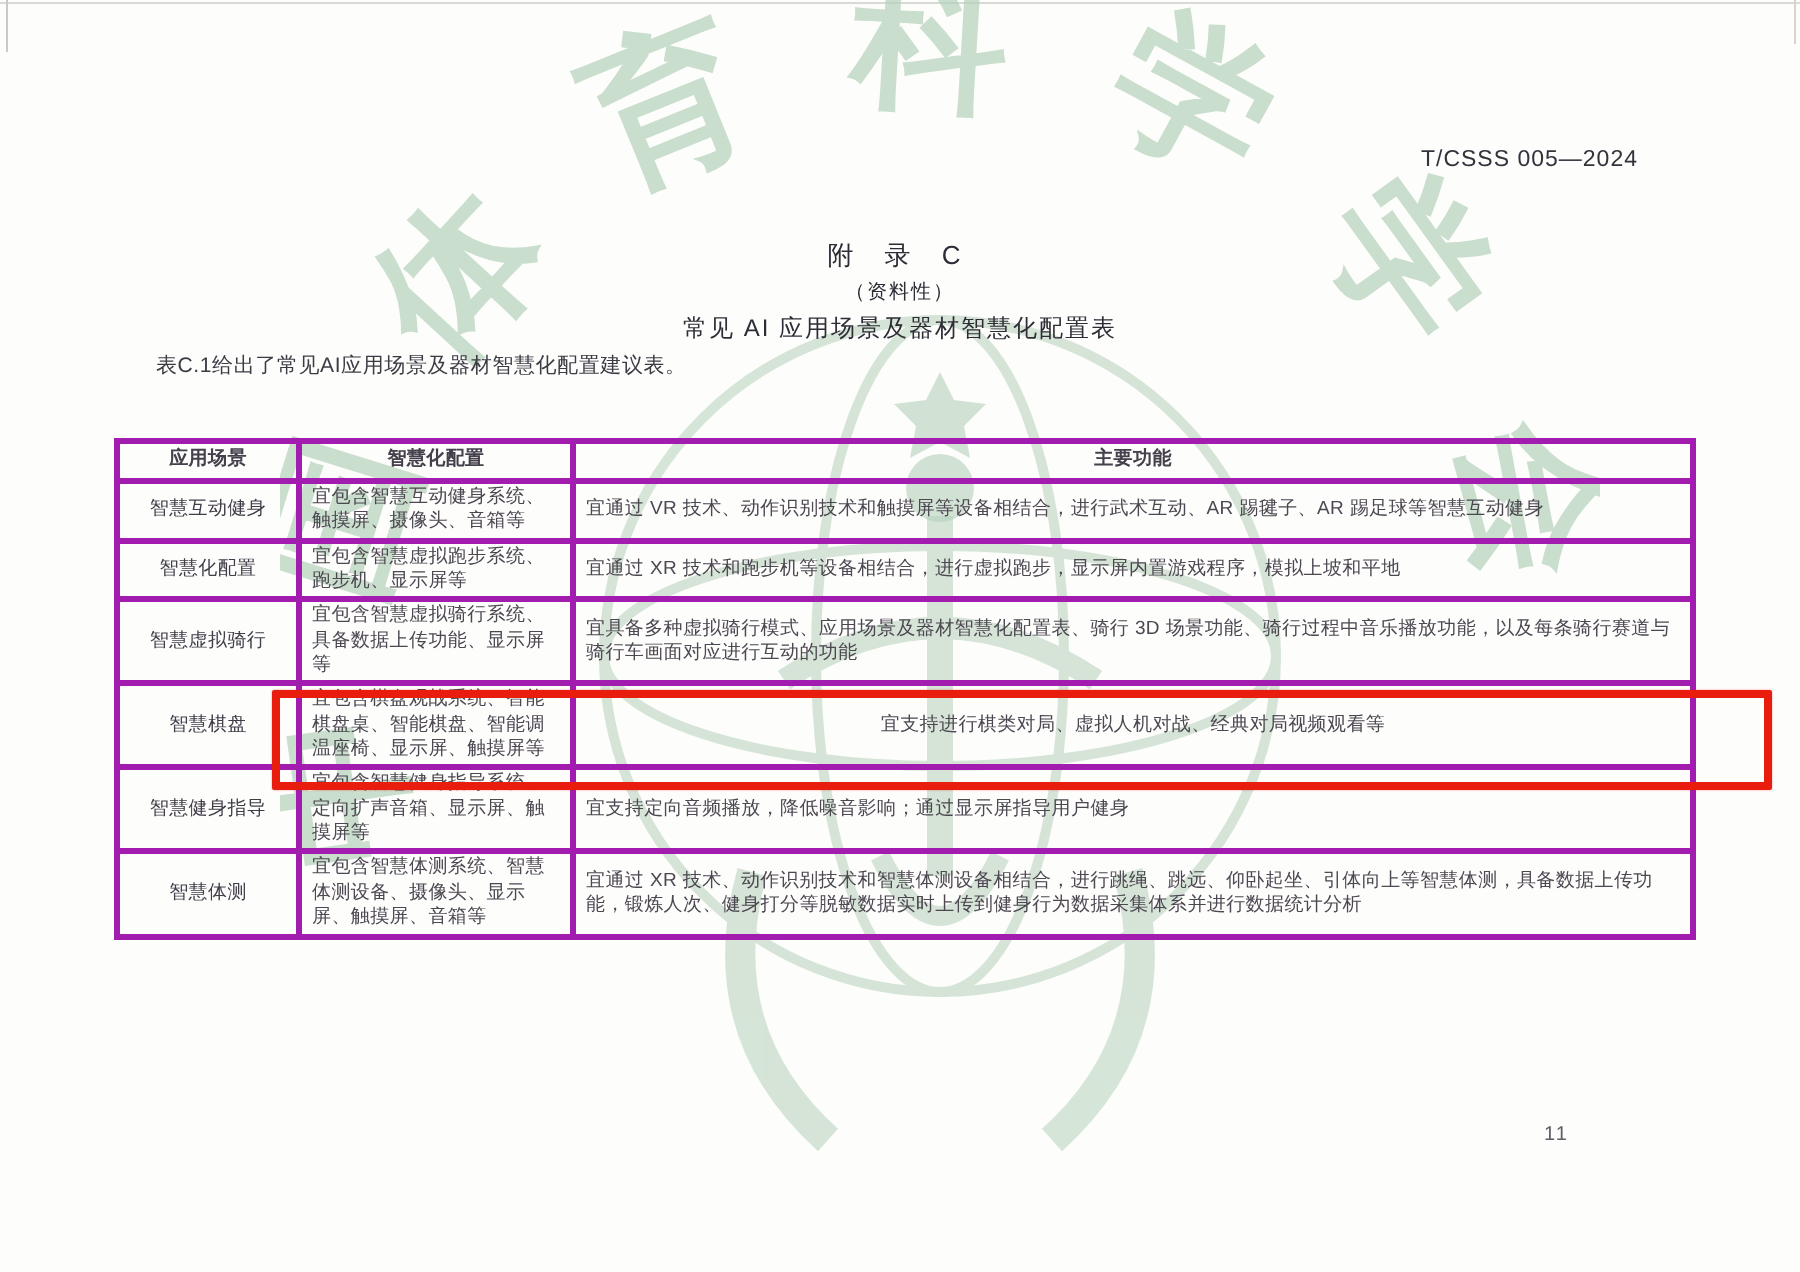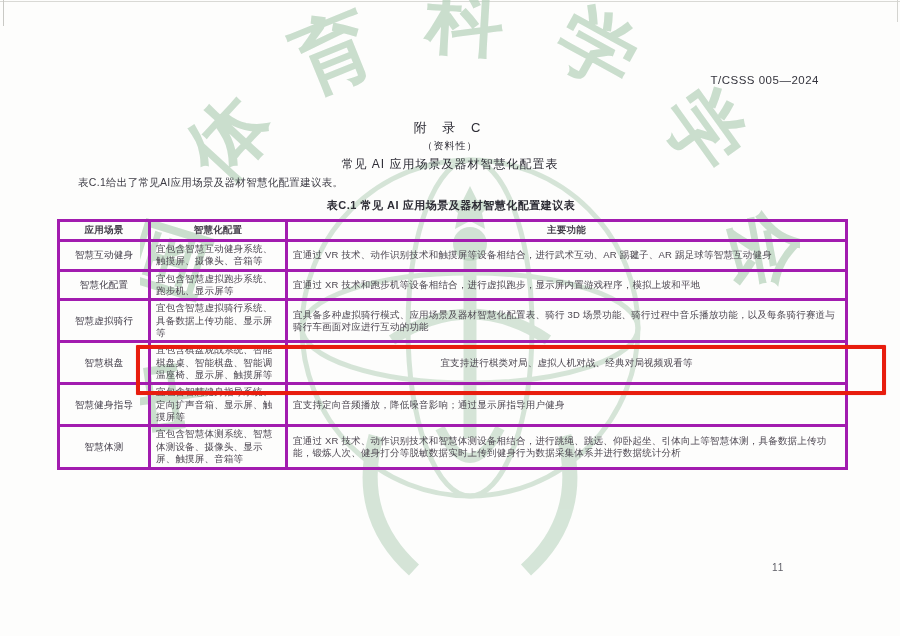--- a/index.html
+++ b/index.html
@@ -100,21 +100,20 @@
   <div class="doc-code">T/CSSS 005—2024</div>
 
   <div class="title-block">
     <div class="t-appendix">附 录 C</div>
     <div class="t-sub">（资料性）</div>
     <div class="t-heading">常见 AI 应用场景及器材智慧化配置表</div>
   </div>
 
   <div class="intro">表C.1给出了常见AI应用场景及器材智慧化配置建议表。</div>
 
-  <div class="tbl-caption">表C.1 常见 AI 应用场景及器材智慧化配置建议表</div>
 
   <table class="cfg">
     <colgroup>
       <col style="width:91px">
         <col style="width:137px">
         <col style="width:560px">
     </colgroup>
     <thead>
       <tr>
         <th>应用场景</th>

